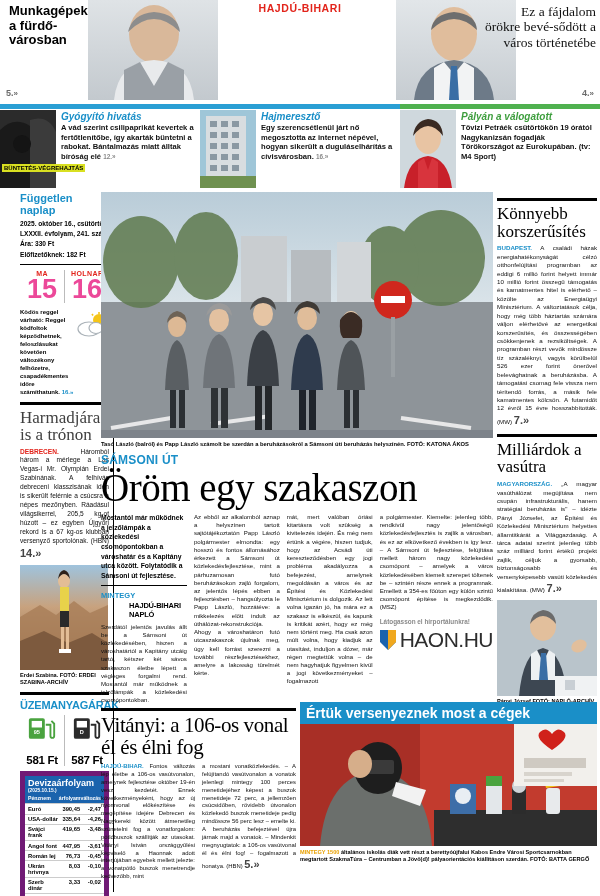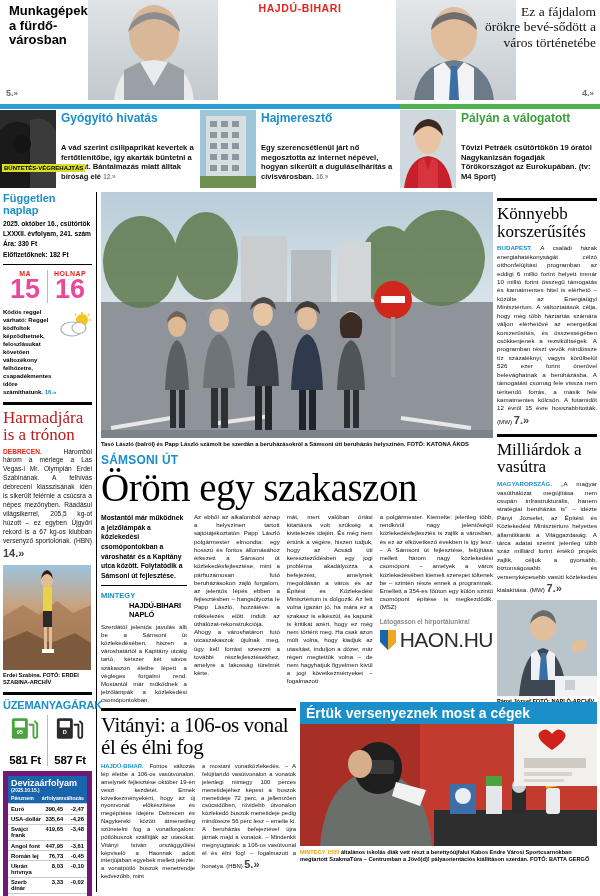--- a/index.html
+++ b/index.html
@@ -40,57 +40,57 @@
   }
 
   
   .teaser-strip { position:relative; width:600px; height:88px; display:flex; }
   .teaser { position:relative; flex:1; display:flex; }
   .teaser .bar { position:absolute; left:0; top:0; height:5px; width:100%; }
   .t1 .bar, .t2 .bar { background:#2a9fd4; }
   .t3 .bar, .t4 .bar { background:#4fb14f; }
   .t-img { width:56px; height:78px; margin-top:6px; overflow:hidden; flex:none; }
   .t-txt { padding:7px 5px 0 5px; }
-  .t-head { font-weight:bold; font-size:12px; margin-bottom:18px; }
+  .t-head { font-weight:bold; font-size:10px; margin-bottom:1px;font-style:italic; }
   .t1 .t-head, .t2 .t-head { color:#1a8fc8; }
   .t3 .t-head, .t4 .t-head { color:#3e9e3e; }
   .t-body { font-size:7.6px; line-height:1.28; color:#111; font-weight:600; }
   .t-body .pg { color:#8a8a8a; font-weight:bold; font-size:6.4px; }
   .badge-crime {
     position:absolute; left:2px; bottom:20px; background:#d9e021; color:#000;
     font-size:6px; font-weight:bold; padding:1px 2px;
   }
 
   
   .body-wrap { position:relative; width:600px; height:700px; }
 
   
   .rail {
-    position:absolute; left:3px; top:0; width:94px; height:700px;
+    position:absolute; left:20px; top:0; width:94px; height:700px;
     border-right:1px solid #000; padding-right:4px;
   }
   .rail-title { color:#1a8fc8; font-weight:bold; font-size:11px; margin-bottom:3px; }
   .rail-meta { font-size:6.6px; font-weight:bold; line-height:1.55; color:#000; }
   .hr-thin { border-top:1px solid #000; margin:4px 0; }
   .hr-thick { border-top:3px solid #000; margin:6px 0 4px 0; }
 
   .temps { display:flex; margin-top:5px; }
   .temp { flex:1; text-align:center; }
   .temp.left { border-right:1px solid #bbb; }
   .temp-lbl { color:#e2241b; font-weight:bold; font-size:7px; letter-spacing:.4px; }
   .temp-val { color:#ec4899; font-weight:bold; font-size:27px; line-height:.95; }
 
   .wx { display:flex; margin-top:5px; }
   .wx-txt { font-size:6px; font-weight:bold; line-height:1.34; width:56px; }
   .wx-txt .pg { color:#1a8fc8; }
   .wx-icon { width:34px; padding-top:4px; }
 
   .rail-hl {
     font-family:"Liberation Serif", serif; font-size:17px; line-height:1.02;
-    color:#b91c1c; margin:2px 0 4px 0;
+    color:#404040; margin:2px 0 4px 0;
   }
   .rail-body { font-size:6.6px; line-height:1.36; color:#111; text-align:justify; }
   .rail-body .loc { color:#e2241b; font-weight:bold; }
   .pg-box { display:inline-block; background:#fff; color:#444; font-weight:bold; font-size:11px; }
 
   .rail-photo { width:88px; height:105px; overflow:hidden; margin-top:4px; }
   .cap { font-size:5.6px; font-weight:bold; line-height:1.3; margin-top:2px; }
 
   .fuel-title { color:#1a8fc8; font-weight:bold; font-size:11px; letter-spacing:-.2px; }
   .fuel-row { display:flex; margin-top:4px; }

